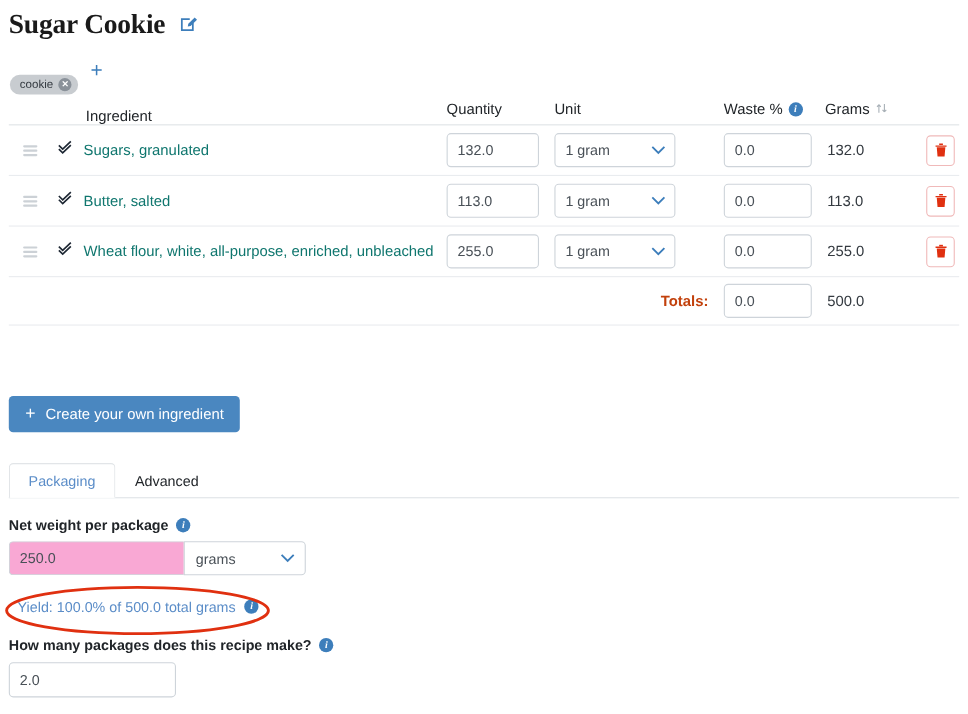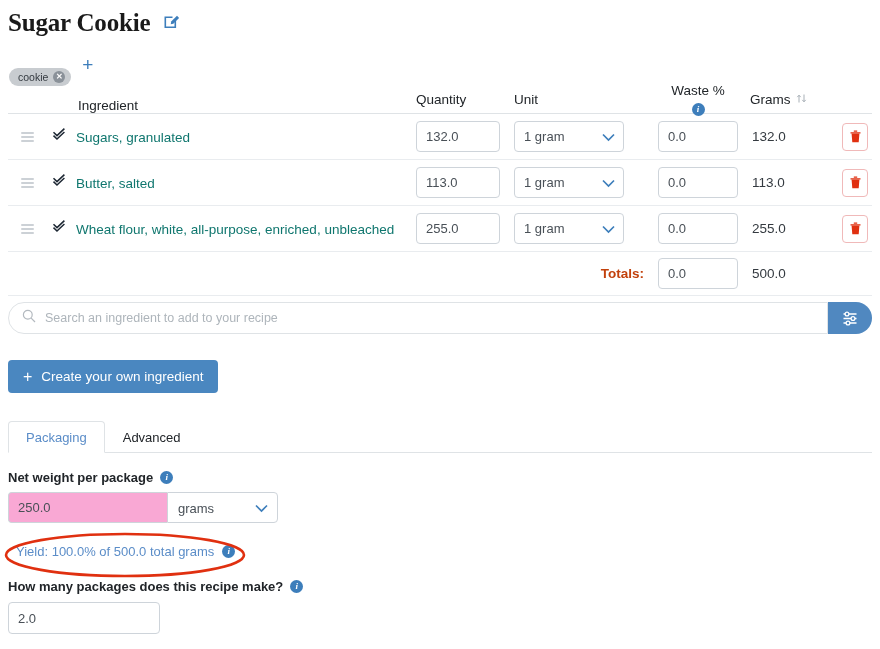--- a/index.html
+++ b/index.html
@@ -55,21 +55,21 @@
     border-bottom: 1px solid #dfe3e6;
   }
   .ing-row {
     height: 46px; border-bottom: 1px solid #e9ecef;
   }
   .c-handle { width: 38px; display: flex; justify-content: center; }
   .c-check  { width: 26px; display: flex; justify-content: center; }
   .c-name   { flex: 1 1 auto; padding-left: 4px; }
   .c-qty    { width: 84px; }
   .c-unit   { width: 110px; margin-left: 14px; }
-  .c-waste  { width: 80px; margin-left: 34px; flex-direction: column; }
+  .c-waste  { width: 80px; margin-left: 44px; }
   .c-grams  { width: 76px; margin-left: 12px; }
   .c-del    { width: 46px; display: flex; justify-content: flex-end; padding-right: 4px; }
 
   .hdr .c-name { padding-left: 6px; margin-top: 12px; }
   .hdr .c-waste { display: flex; align-items: center; gap: 5px; }
   .hdr .c-grams { display: flex; align-items: center; gap: 5px; }
 
   .drag-handle { display: flex; flex-direction: column; gap: 2px; cursor: grab; }
   .drag-handle span { display: block; width: 13px; height: 2px; background: #ccd1d6; border-radius: 1px; }
 
@@ -414,39 +414,20 @@
     <div class="row totals-row">
       <div class="totals-lbl">Totals:</div>
       <div class="c-waste2">
         <input class="fld" value="0.0" style="">
       </div>
       <div class="c-grams2">500.0</div>
       <div class="c-del2"></div>
     </div>
   </div>
 
-  <div class="search-wrap">
-    <div class="search-box">
-      <span class="search-icon">
-        <svg width="14" height="14" viewBox="0 0 14 14">
-          <circle cx="5.8" cy="5.8" r="4.4" stroke="#b3b9bf" stroke-width="1.2" fill="none"></circle>
-          <path d="M9.2 9.2 L13 13" stroke="#b3b9bf" stroke-width="1.2" fill="none"></path>
-        </svg>
-      </span>
-      <input class="search-input" placeholder="Search an ingredient to add to your recipe" style="">
-    </div>
-    <div class="filter-btn">
-      <svg width="17" height="17" viewBox="0 0 17 17">
-        <path d="M1.5 4 h13 M1.5 8.5 h13 M1.5 13 h13" stroke="#ffffff" stroke-width="1.3" fill="none"></path>
-        <circle cx="5" cy="4" r="1.9" fill="#5088c0" stroke="#ffffff" stroke-width="1.3"></circle>
-        <circle cx="11" cy="8.5" r="1.9" fill="#5088c0" stroke="#ffffff" stroke-width="1.3"></circle>
-        <circle cx="6" cy="13" r="1.9" fill="#5088c0" stroke="#ffffff" stroke-width="1.3"></circle>
-      </svg>
-    </div>
-  </div>
 
   <button class="create-btn">
     <span class="plus">+</span>
     <span>Create your own ingredient</span>
   </button>
 
   <div class="tabs">
     <div class="tab active">Packaging</div>
     <div class="tab">Advanced</div>
   </div>

